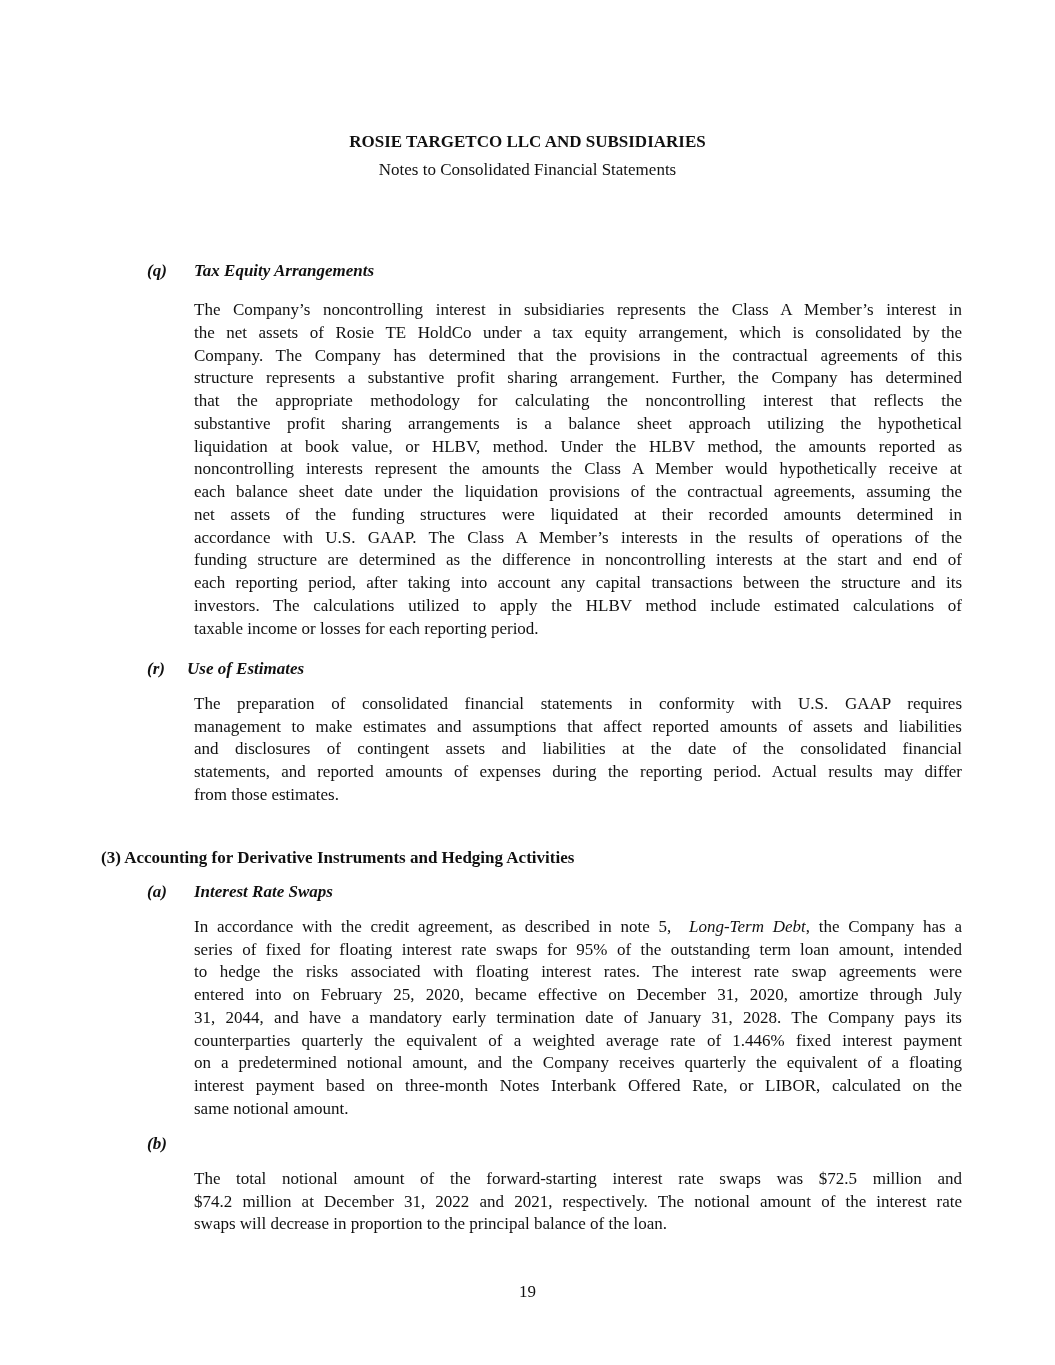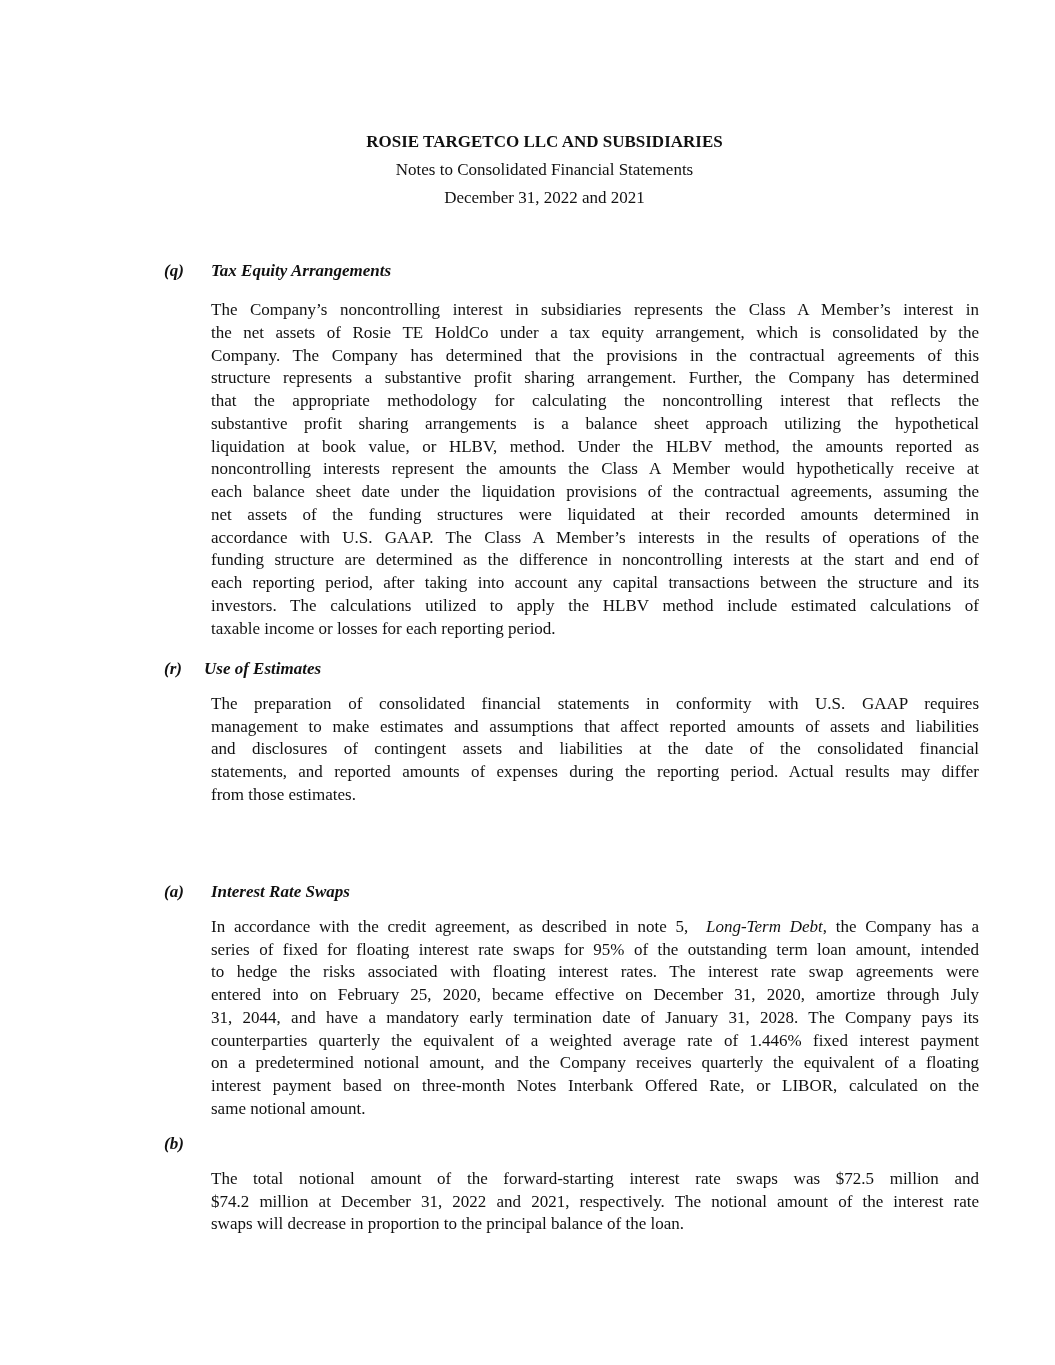--- a/index.html
+++ b/index.html
@@ -1,37 +1,36 @@
 <!DOCTYPE html>
 <html><head>
 <meta charset="utf-8">
 <style>
   html, body { margin: 0; padding: 0; background: #ffffff; }
   body { width: 1055px; height: 1365px; position: relative; overflow: hidden;
          font-family: "Liberation Serif", serif; color: #111111; }
-  .page { position: absolute; left: 17px; top: 0; width: 855px; height: 1365px; }
+  .page { position: absolute; left: 0; top: 0; width: 855px; height: 1365px; }
   .center { position: absolute; left: 0; width: 1055px; text-align: center; font-size: 17px; line-height: 22px; }
   .title { font-weight: bold; }
   .line { position: absolute; left: 194px; width: 768px; font-size: 17px; line-height: 22px;
           white-space: nowrap; }
   .just { text-align: justify; text-align-last: justify; white-space: normal; height: 22px; overflow: hidden; }
   .heading { position: absolute; font-size: 17px; line-height: 22px; font-style: italic; font-weight: bold; white-space: nowrap; text-align: right; }
   .label { position: absolute; font-size: 17px; line-height: 22px; font-style: italic; font-weight: bold; }
   .section { position: absolute; font-size: 17px; line-height: 22px; font-weight: bold; white-space: nowrap; }
   .it { font-style: italic; margin-left: 9px; }
   .pagenum { position: absolute; left: 0; width: 1055px; text-align: center; font-size: 17px; line-height: 22px; }
 </style>
 </head>
 <body>
 
 <div class="page">
 
   <div class="center title" style="top:131px">ROSIE TARGETCO LLC AND SUBSIDIARIES</div>
   <div class="center" style="top:159px">Notes to Consolidated Financial Statements</div>
-  <div class="center" style="top:187px">December 31, 2022 and 2021</div>
 
   <div class="label" style="left:147px; top:260px">(q)</div>
   <div class="heading" style="left:194px; top:260px">Tax Equity Arrangements</div>
 
   <div>
     <div class="line just" style="top:299px">The Company’s noncontrolling interest in subsidiaries represents the Class A Member’s interest in</div>
     <div class="line just" style="top:322px">the net assets of Rosie TE HoldCo under a tax equity arrangement, which is consolidated by the</div>
     <div class="line just" style="top:345px">Company. The Company has determined that the provisions in the contractual agreements of this</div>
     <div class="line just" style="top:367px">structure represents a substantive profit sharing arrangement. Further, the Company has determined</div>
     <div class="line just" style="top:390px">that the appropriate methodology for calculating the noncontrolling interest that reflects the</div>
@@ -51,20 +50,21 @@
   <div class="heading" style="left:187px; top:658px">Use of Estimates</div>
 
   <div>
     <div class="line just" style="top:693px">The preparation of consolidated financial statements in conformity with U.S. GAAP requires</div>
     <div class="line just" style="top:716px">management to make estimates and assumptions that affect reported amounts of assets and liabilities</div>
     <div class="line just" style="top:738px">and disclosures of contingent assets and liabilities at the date of the consolidated financial</div>
     <div class="line just" style="top:761px">statements, and reported amounts of expenses during the reporting period. Actual results may differ</div>
     <div class="line" style="top:784px">from those estimates.</div>
   </div>
 
+  <div class="section" style="left:101px; top:847px">(3)  Accounting for Derivative Instruments and Hedging Activities</div>
 
   <div class="label" style="left:147px; top:881px">(a)</div>
   <div class="heading" style="left:194px; top:881px">Interest Rate Swaps</div>
 
   <div>
     <div class="line just" style="top:916px"><span>In accordance with the credit agreement, as described in note 5, </span><span class="it">Long-Term Debt</span><span>, the Company has a</span></div>
     <div class="line just" style="top:939px">series of fixed for floating interest rate swaps for 95% of the outstanding term loan amount, intended</div>
     <div class="line just" style="top:961px">to hedge the risks associated with floating interest rates. The interest rate swap agreements were</div>
     <div class="line just" style="top:984px">entered into on February 25, 2020, became effective on December 31, 2020, amortize through July</div>
     <div class="line just" style="top:1007px">31, 2044, and have a mandatory early termination date of January 31, 2028. The Company pays its</div>
@@ -75,13 +75,14 @@
   </div>
 
   <div class="label" style="left:147px; top:1133px">(b)</div>
 
   <div>
     <div class="line just" style="top:1168px">The total notional amount of the forward-starting interest rate swaps was $72.5 million and</div>
     <div class="line just" style="top:1191px">$74.2 million at December 31, 2022 and 2021, respectively. The notional amount of the interest rate</div>
     <div class="line" style="top:1213px">swaps will decrease in proportion to the  principal balance of the loan.</div>
   </div>
 
+  <div class="pagenum" style="top:1281px">19</div>
 </div>
 
 </body></html>

